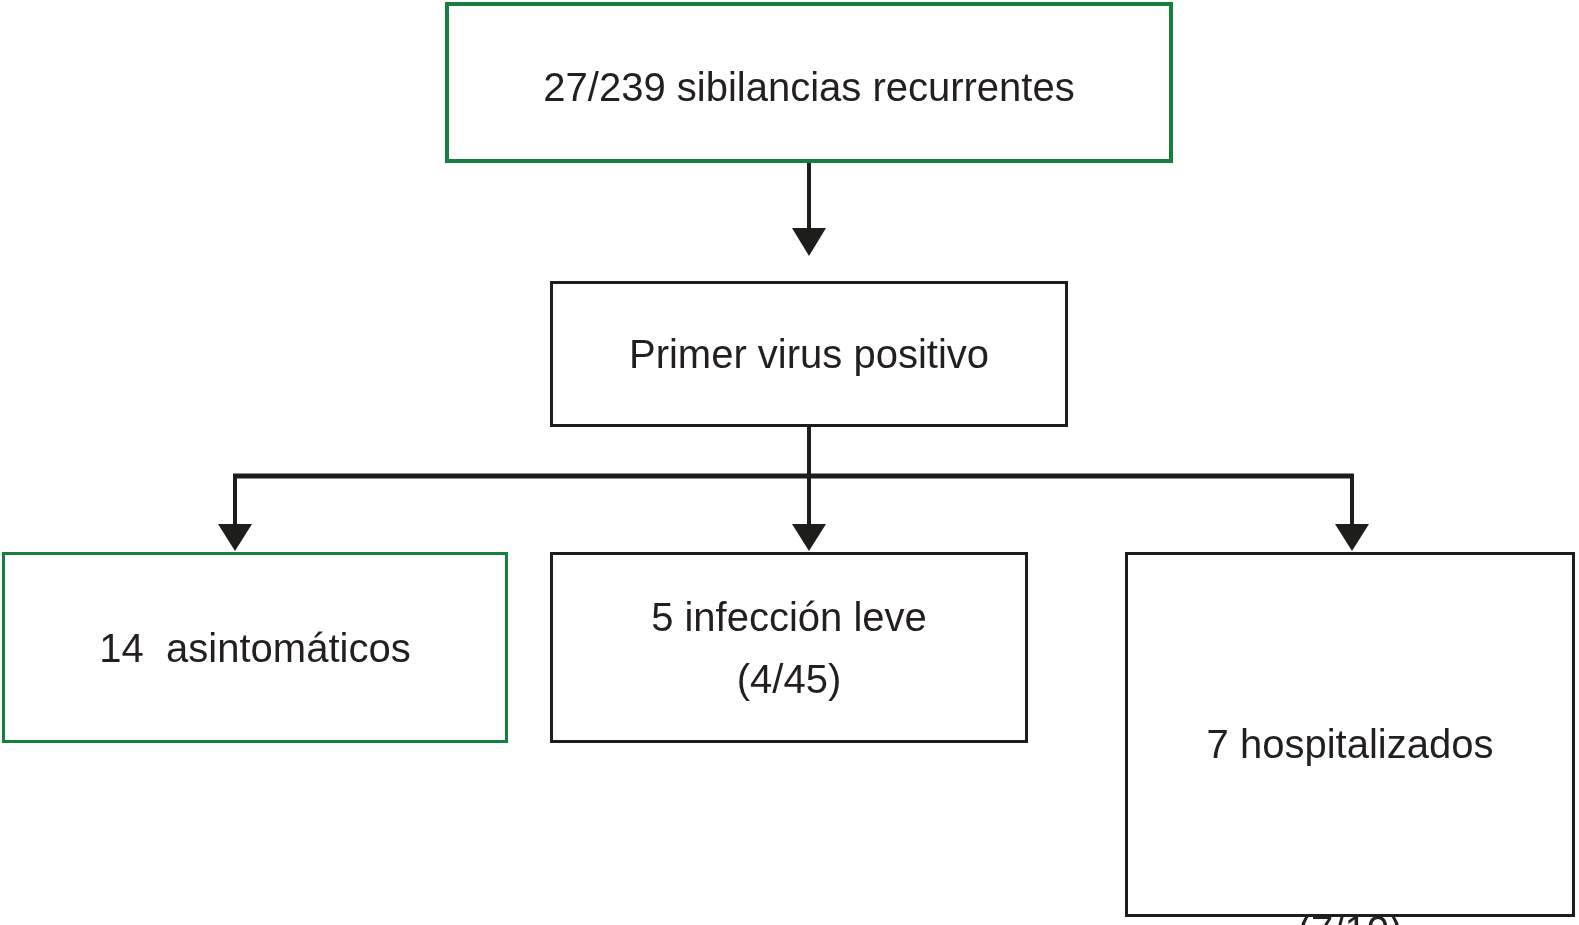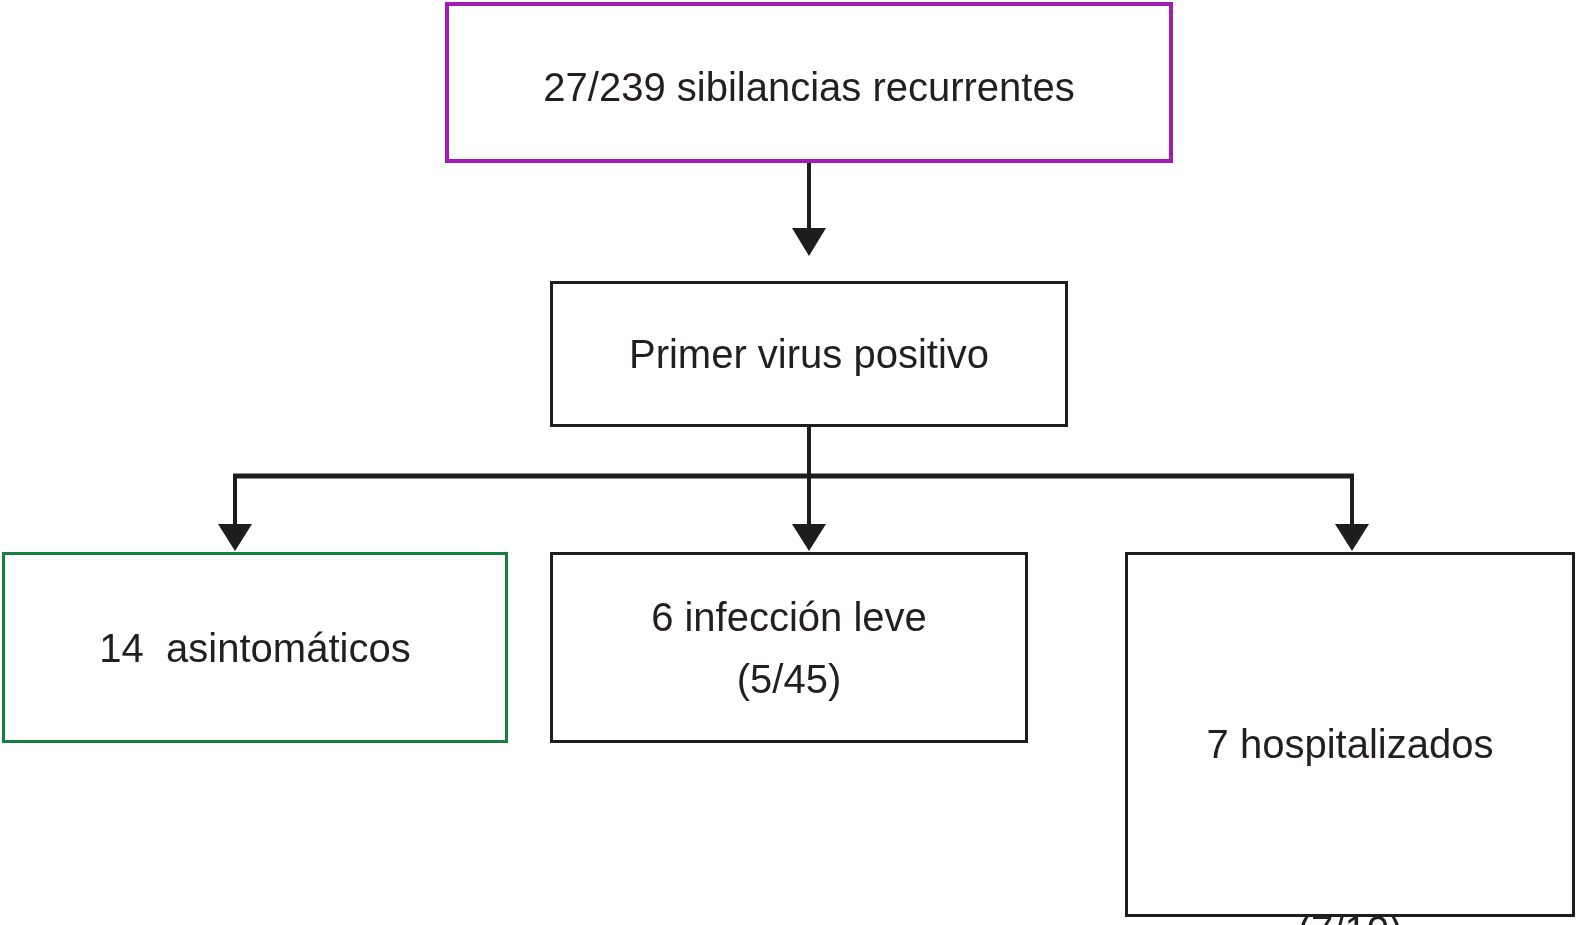--- a/index.html
+++ b/index.html
@@ -31,21 +31,21 @@
     flex-direction: column;
     align-items: center;
     justify-content: center;
     font-size: 40px;
     line-height: 62px;
     text-align: center;
     white-space: pre-wrap;
   }
   .node-root {
     left: 445px; top: 2px; width: 728px; height: 161px;
-    border: 4px solid #a21caf;
+    border: 4px solid #15803d;
     padding-top: 8px;
     gap: 35px;
   }
   .node-virus {
     left: 550px; top: 256px; width: 518px; height: 146px;
     border: 3px solid #1d1d1b;
     margin-top: 25px;
   }
   .node-asympt {
     left: 2px; top: 552px; width: 506px; height: 191px;
@@ -95,22 +95,22 @@
 
   <div class="node node-virus">
     <div>Primer virus positivo</div>
   </div>
 
   <div class="node node-asympt">
     <div>14  asintomáticos</div>
   </div>
 
   <div class="node node-mild">
-    <div>6 infección leve</div>
-    <div>(5/45)</div>
+    <div>5 infección leve</div>
+    <div>(4/45)</div>
   </div>
 
   <div class="node node-hosp">
     <div class="leaf-title">
       <div>7 hospitalizados</div>
       <div>(7/10)</div>
     </div>
     
   </div>
 

